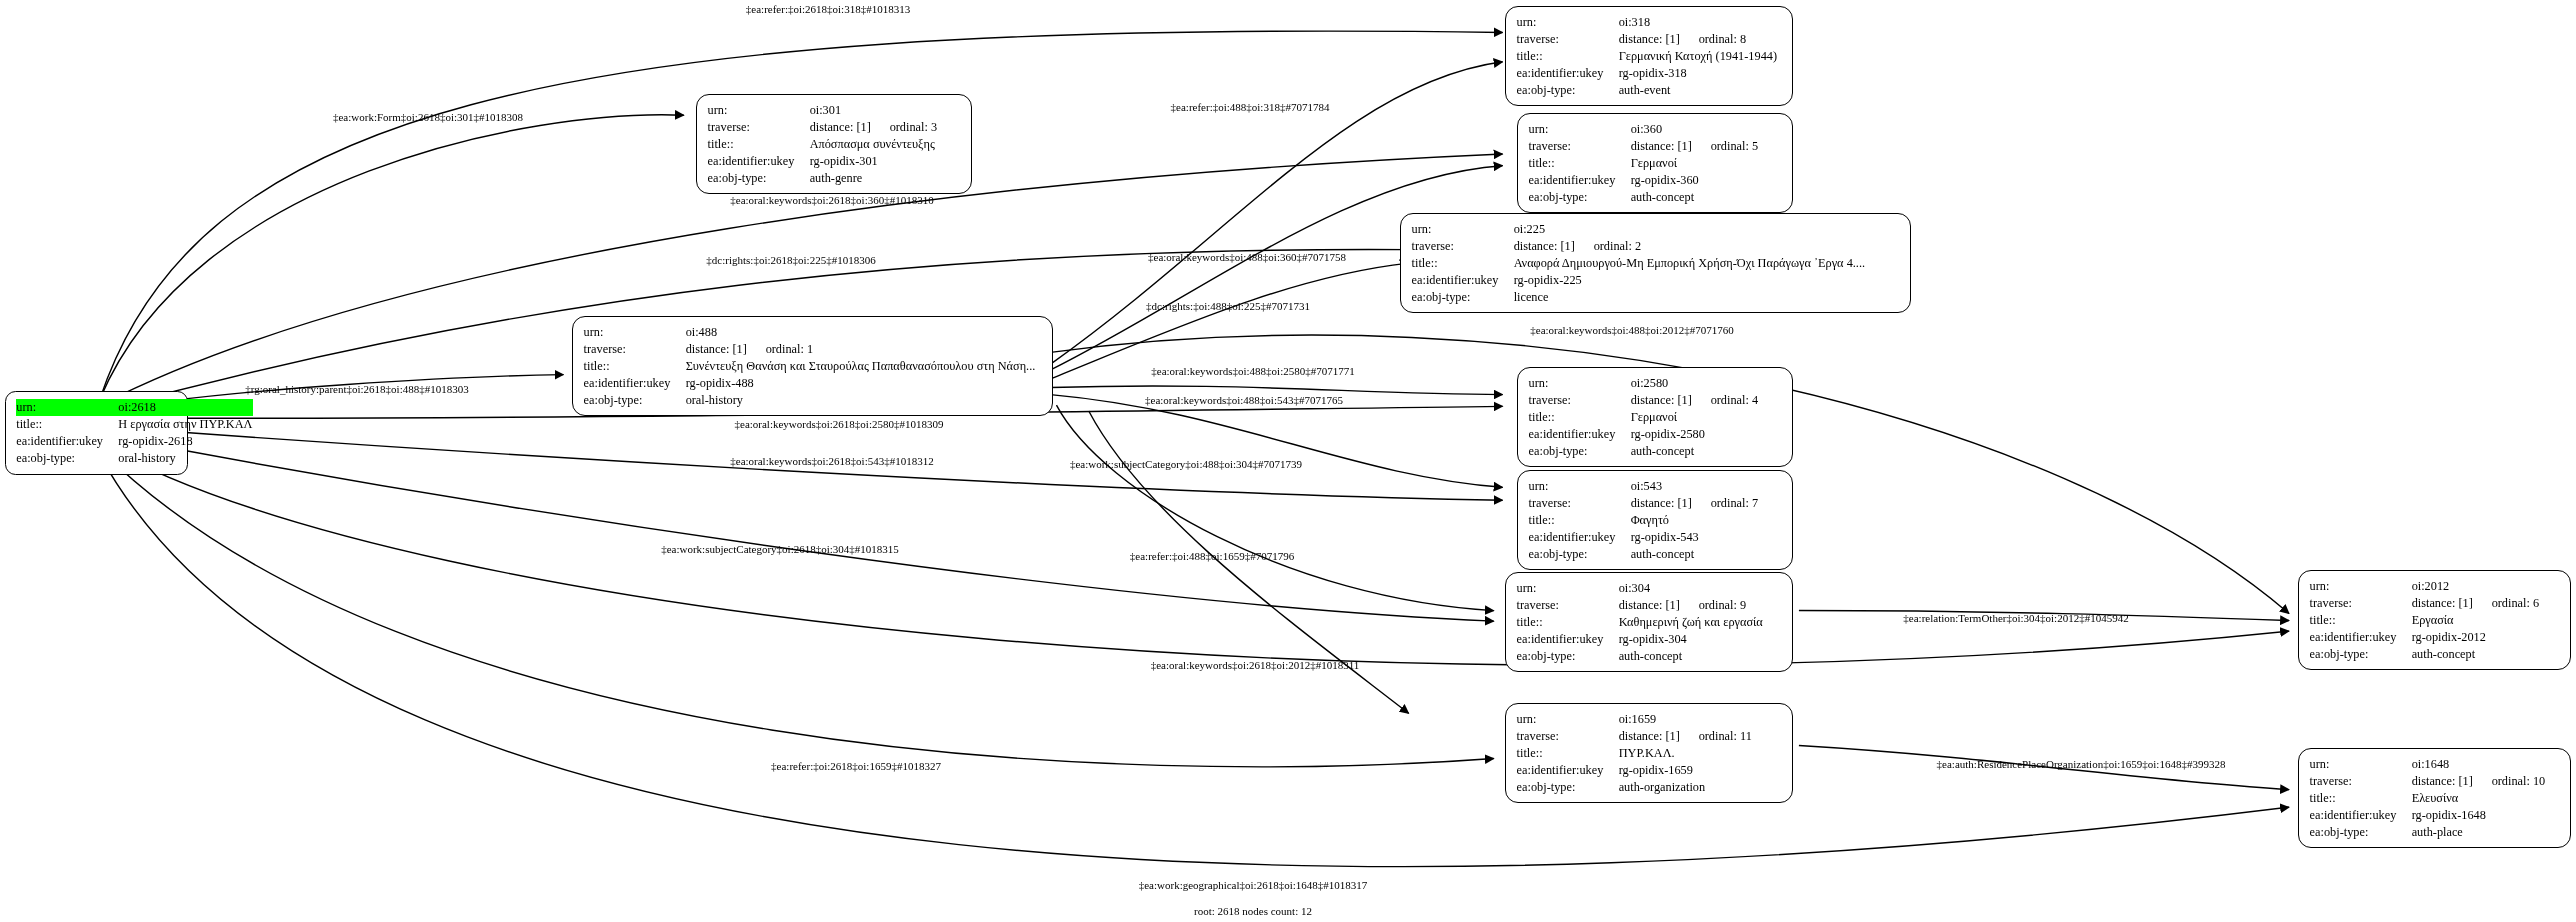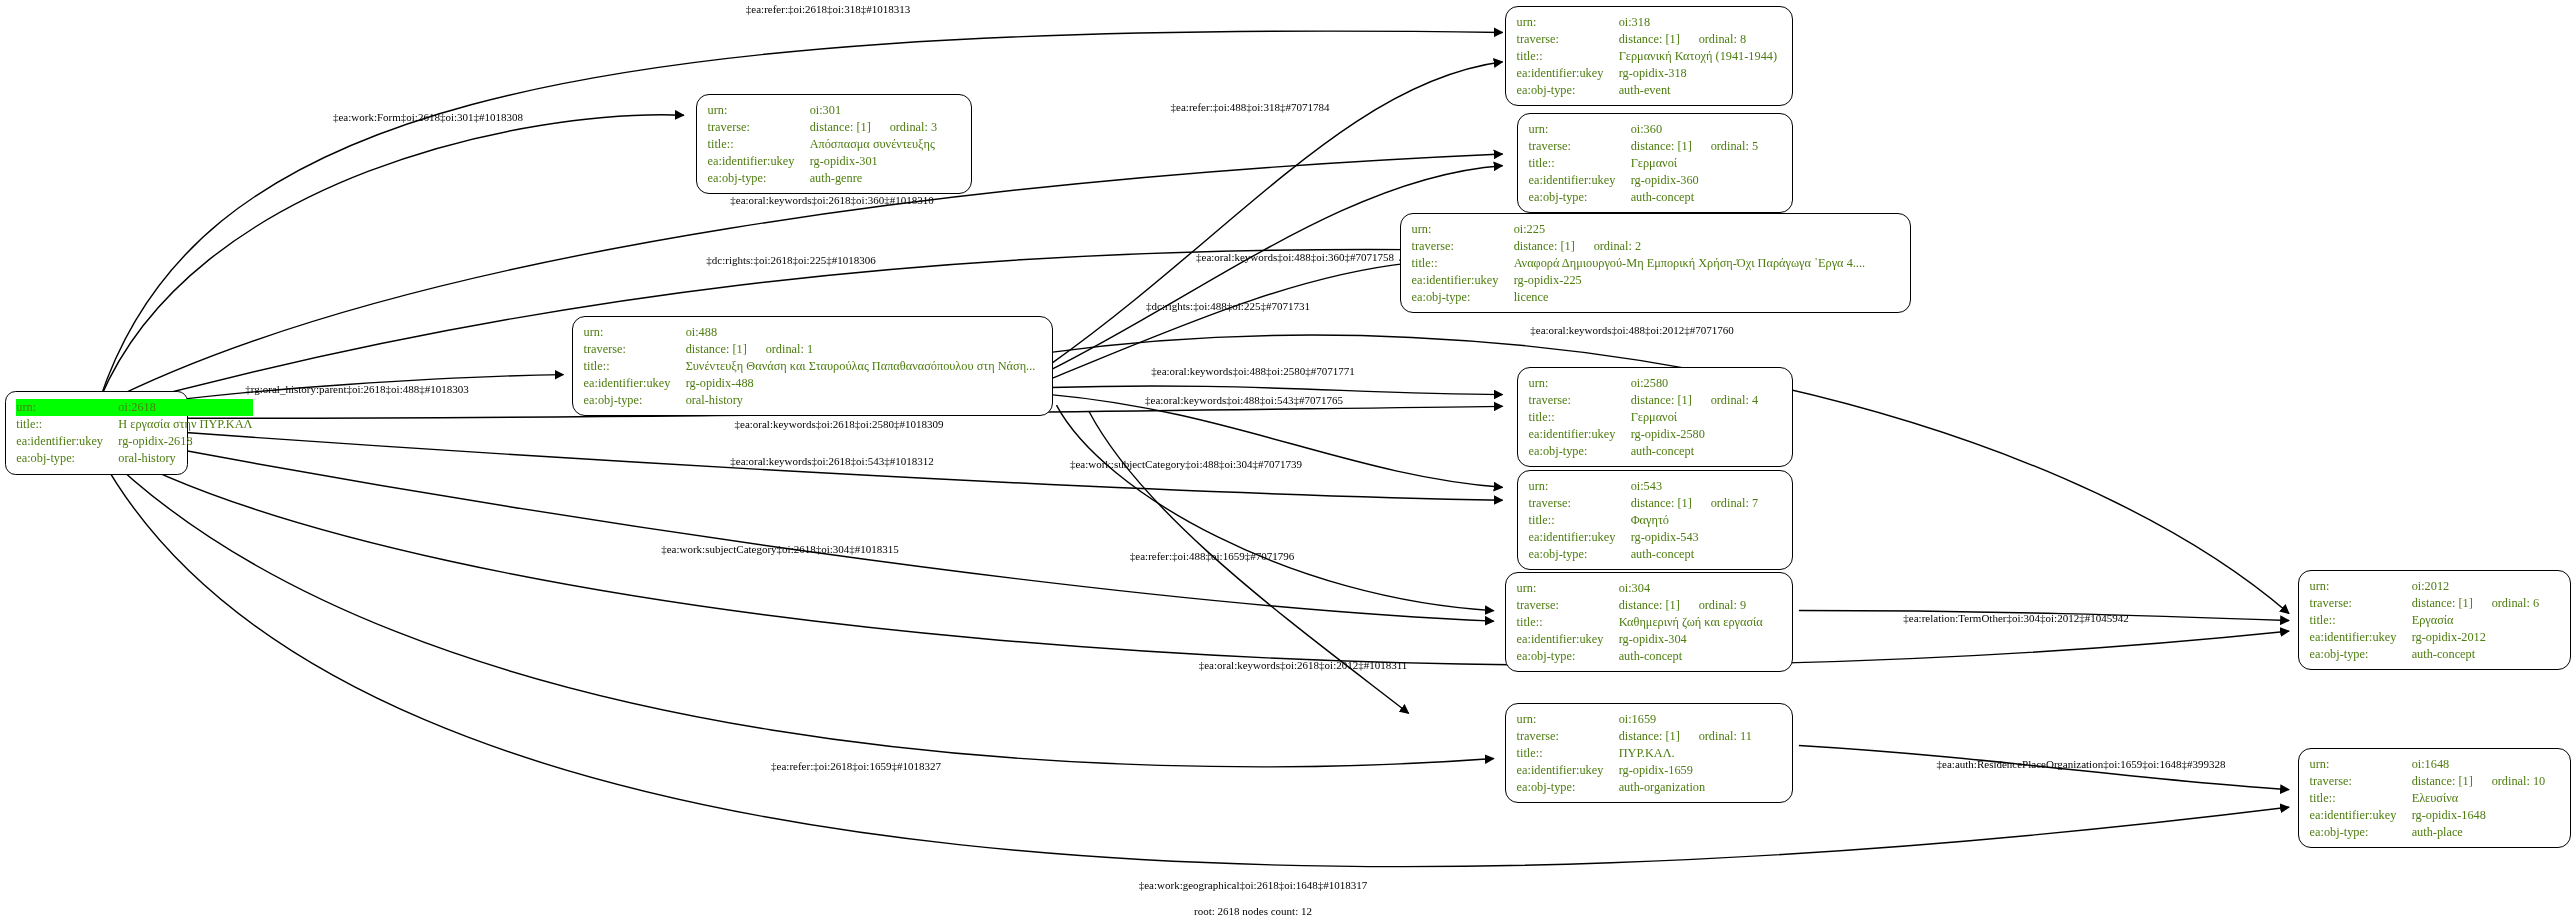--- a/index.html
+++ b/index.html
@@ -30,21 +30,21 @@
     border: 1.2px solid #000000;
     border-radius: 13px;
     background: #ffffff;
     padding: 7px 9.4px 7px 10.6px;
     z-index: 5;
   }
   .node table {
     border-collapse: collapse;
     font-size: 12.3px;
     line-height: 1.0;
-    color: #4d7c0f;
+    color: #000000;
     white-space: nowrap;
   }
   .node td {
     padding: 2.3px 0 2.3px 0;
     vertical-align: top;
   }
   .k {
     padding-right: 15.3px !important;
   }
   .v .sub-d {
@@ -452,33 +452,33 @@
           </tr>
     </tbody>
       </table>
   </div>
 
   <div class="elabel" style="left:828px; top:9.4px;">‡ea:refer:‡oi:2618‡oi:318‡#1018313</div>
   <div class="elabel" style="left:428px; top:117px;">‡ea:work:Form‡oi:2618‡oi:301‡#1018308</div>
   <div class="elabel" style="left:1250px; top:107px;">‡ea:refer:‡oi:488‡oi:318‡#7071784</div>
   <div class="elabel" style="left:832px; top:200px;">‡ea:oral:keywords‡oi:2618‡oi:360‡#1018310</div>
   <div class="elabel" style="left:791px; top:260px;">‡dc:rights:‡oi:2618‡oi:225‡#1018306</div>
-  <div class="elabel" style="left:1247px; top:257px;margin-left:48px;">‡ea:oral:keywords‡oi:488‡oi:360‡#7071758</div>
+  <div class="elabel" style="left:1247px; top:257px;">‡ea:oral:keywords‡oi:488‡oi:360‡#7071758</div>
   <div class="elabel" style="left:1180px; top:306px;margin-left:48px;">‡dc:rights:‡oi:488‡oi:225‡#7071731</div>
   <div class="elabel" style="left:1632px; top:330px;">‡ea:oral:keywords‡oi:488‡oi:2012‡#7071760</div>
   <div class="elabel" style="left:357px; top:389px;">‡rg:oral_history:parent‡oi:2618‡oi:488‡#1018303</div>
   <div class="elabel" style="left:1253px; top:371px;">‡ea:oral:keywords‡oi:488‡oi:2580‡#7071771</div>
   <div class="elabel" style="left:1244px; top:400px;">‡ea:oral:keywords‡oi:488‡oi:543‡#7071765</div>
   <div class="elabel" style="left:839px; top:424px;">‡ea:oral:keywords‡oi:2618‡oi:2580‡#1018309</div>
   <div class="elabel" style="left:1186px; top:464px;">‡ea:work:subjectCategory‡oi:488‡oi:304‡#7071739</div>
   <div class="elabel" style="left:832px; top:461px;">‡ea:oral:keywords‡oi:2618‡oi:543‡#1018312</div>
   <div class="elabel" style="left:780px; top:518px;margin-top:31px;">‡ea:work:subjectCategory‡oi:2618‡oi:304‡#1018315</div>
   <div class="elabel" style="left:1212px; top:556px;">‡ea:refer:‡oi:488‡oi:1659‡#7071796</div>
   <div class="elabel" style="left:2016px; top:618px;">‡ea:relation:TermOther‡oi:304‡oi:2012‡#1045942</div>
-  <div class="elabel" style="left:1255px; top:665px;margin-left:48px;">‡ea:oral:keywords‡oi:2618‡oi:2012‡#1018311</div>
+  <div class="elabel" style="left:1255px; top:665px;">‡ea:oral:keywords‡oi:2618‡oi:2012‡#1018311</div>
   <div class="elabel" style="left:836px; top:766px;margin-left:20px;">‡ea:refer:‡oi:2618‡oi:1659‡#1018327</div>
   <div class="elabel" style="left:2081px; top:764px;">‡ea:auth:ResidencePlaceOrganization‡oi:1659‡oi:1648‡#399328</div>
   <div class="elabel" style="left:1253px; top:885px;">‡ea:work:geographical‡oi:2618‡oi:1648‡#1018317</div>
 
   <div class="caption" style="left:1253px; top:911px;">root: 2618 nodes count: 12</div>
 
 </div>
 
 
 </body></html>

